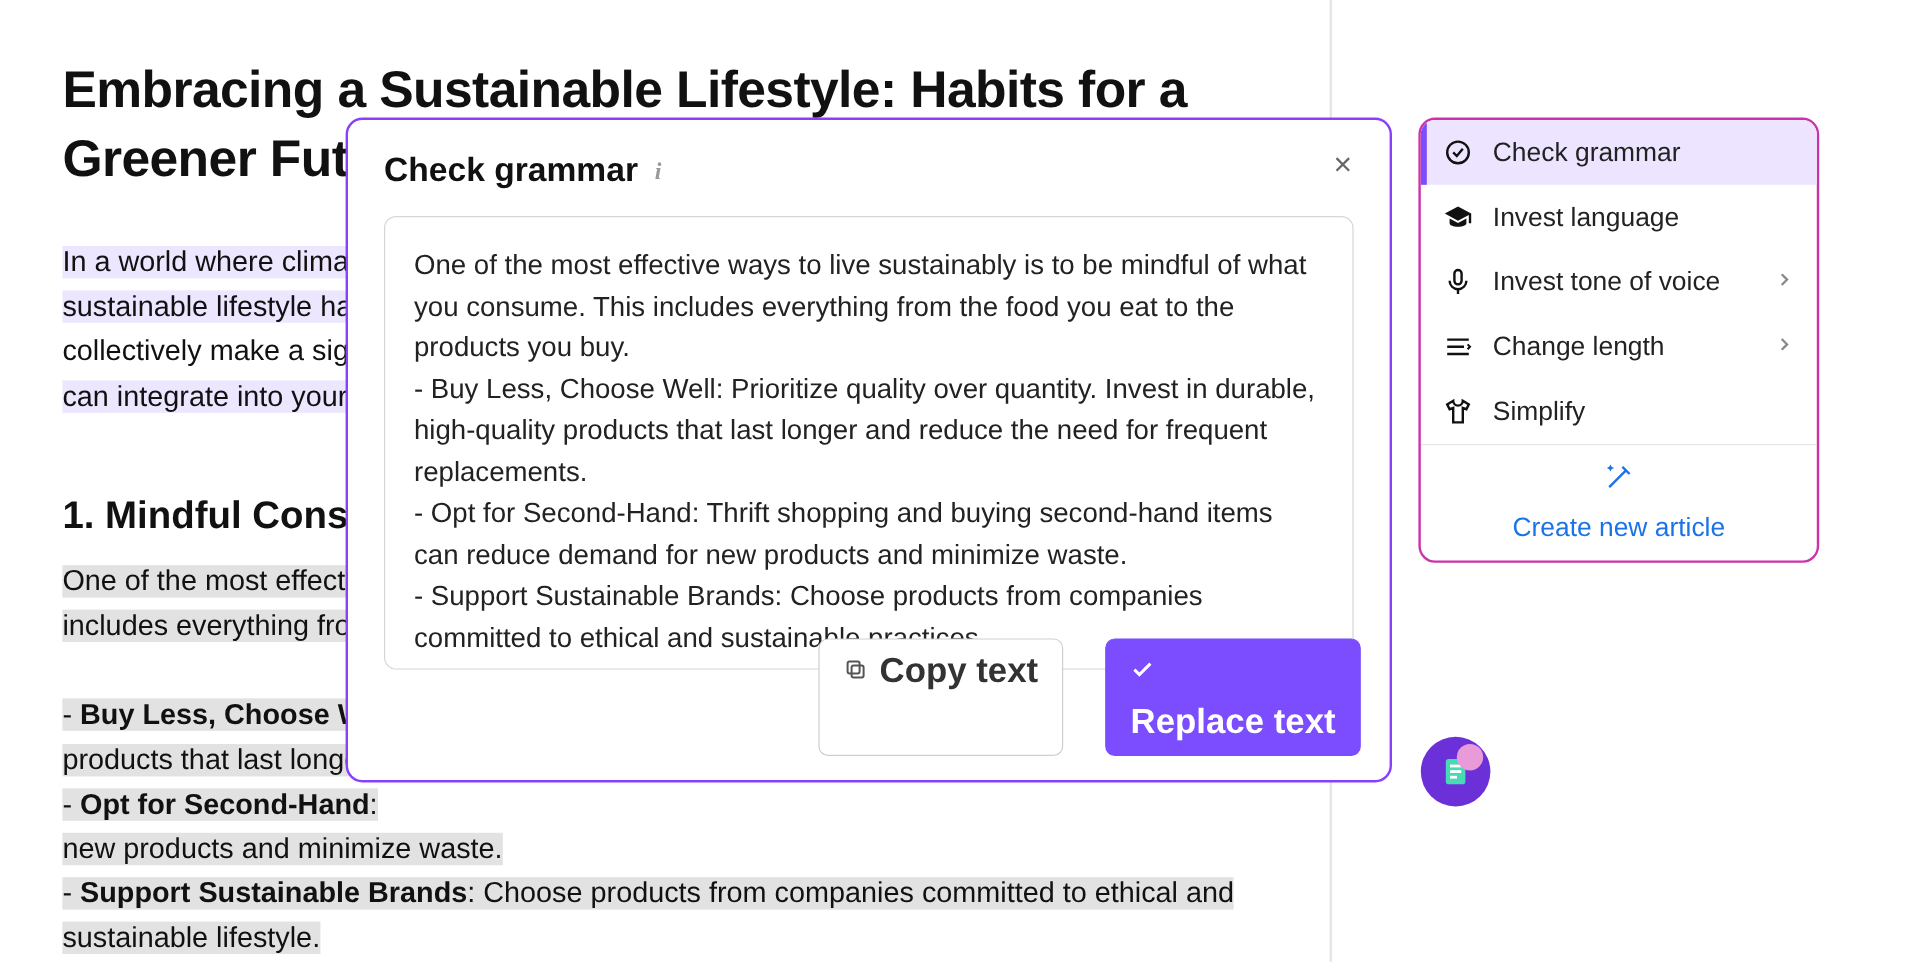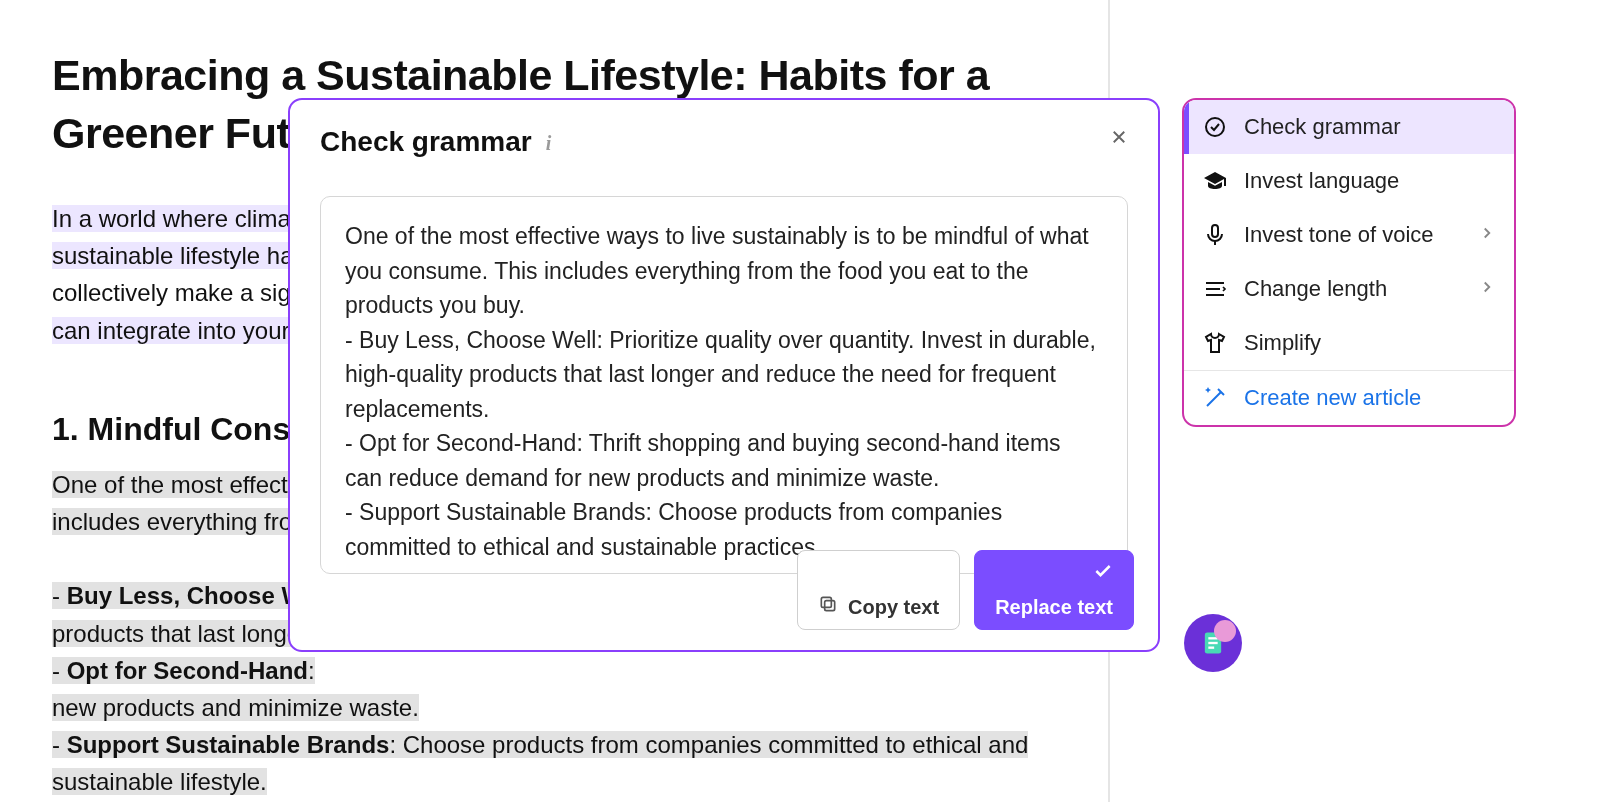--- a/index.html
+++ b/index.html
@@ -14,37 +14,37 @@
   .doc .sel { background: #e2e2e2; }
   .doc .body b { font-weight: 700; }
   .divider { position: absolute; top: 0; left: 1108px; width: 2px; height: 802px; background: #e5e5e5; }
 
   .popup { position: absolute; left: 288px; top: 98px; width: 872px; height: 554px; background: #fff; border: 2px solid #8a3ffc; border-radius: 14px; padding: 26px 30px 22px 30px; }
   .popup-head { display: flex; align-items: center; gap: 14px; }
   .popup-title { font-size: 28px; font-weight: 700; }
   .info-icon { color: #9a9a9a; font-size: 20px; font-style: italic; font-family: Georgia, serif; font-weight: 700; margin-top:2px; }
   .close-icon { position: absolute; top: 22px; right: 24px; width: 30px; height: 30px; display:flex; align-items:center; justify-content:center; color:#666; cursor:pointer; }
   .close-icon svg { width: 18px; height: 18px; }
-  .result-box { margin-top: 38px; border: 1.5px solid #d6d6d6; border-radius: 10px; padding: 22px 24px; font-size: 23px; line-height: 1.5; color: #222; height: 378px; overflow: hidden; }
+  .result-box { margin-top: 22px; border: 1.5px solid #d6d6d6; border-radius: 10px; padding: 22px 24px; font-size: 23px; line-height: 1.5; color: #222; height: 378px; overflow: hidden; }
   .popup-actions { position: absolute; right: 24px; bottom: 20px; display: flex; gap: 14px; }
-  .btn { display: inline-flex; align-items: flex-end; gap: 10px; font-size: 20px; font-weight: 600; border-radius: 8px; padding: 10px 20px; cursor: pointer; }
+  .btn { display: inline-flex; align-items: flex-start; gap: 10px; font-size: 29px; font-weight: 600; border-radius: 8px; padding: 10px 20px; cursor: pointer; margin-left: 21px; }
   .btn-secondary { background: #fff; border: 1.5px solid #cfcfcf; color: #333; }
   .btn-primary { background: #7b4dff; border: 1.5px solid #7b4dff; color: #fff; flex-direction: column; }
   .btn svg { width: 20px; height: 20px; }
 
   .menu { position: absolute; left: 1182px; top: 98px; width: 334px; background: #fff; border: 2px solid #cc33aa; border-radius: 14px; overflow: hidden; }
   .menu-item { display: flex; align-items: center; gap: 16px; padding: 14px 18px; font-size: 22px; color: #222; cursor: pointer; position: relative; }
   .menu-item.active { background: #ede5ff; }
   .menu-item.active::before { content:""; position:absolute; left:0; top:0; bottom:0; width:5px; background:#7b4dff; }
   .menu-item .mi-icon { width: 26px; height: 26px; display:flex; align-items:center; justify-content:center; color:#111; flex-shrink:0; }
   .menu-item .mi-icon svg { width: 24px; height: 24px; }
   .menu-item .chev { margin-left: auto; color: #888; }
   .menu-item .chev svg { width: 18px; height: 18px; }
   .menu-sep { height: 1px; background: #e6e6e6; }
-  .menu-item.create { color: #1a73e8; }
+  .menu-item.create { color: #1a73e8; flex-direction: column; }
   .menu-item.create .mi-icon { color: #1a73e8; }
 
   .fab { position: absolute; left: 1184px; top: 614px; width: 58px; height: 58px; border-radius: 50%; background: #6b30d8; display:flex; align-items:center; justify-content:center; cursor:pointer; }
   .fab .dot { position:absolute; top:6px; right:6px; width:22px; height:22px; border-radius:50%; background:#e99ad8; }
   .fab svg { width: 28px; height: 28px; }
 </style>
 </head>
 <body>
 
 <div class="page">

